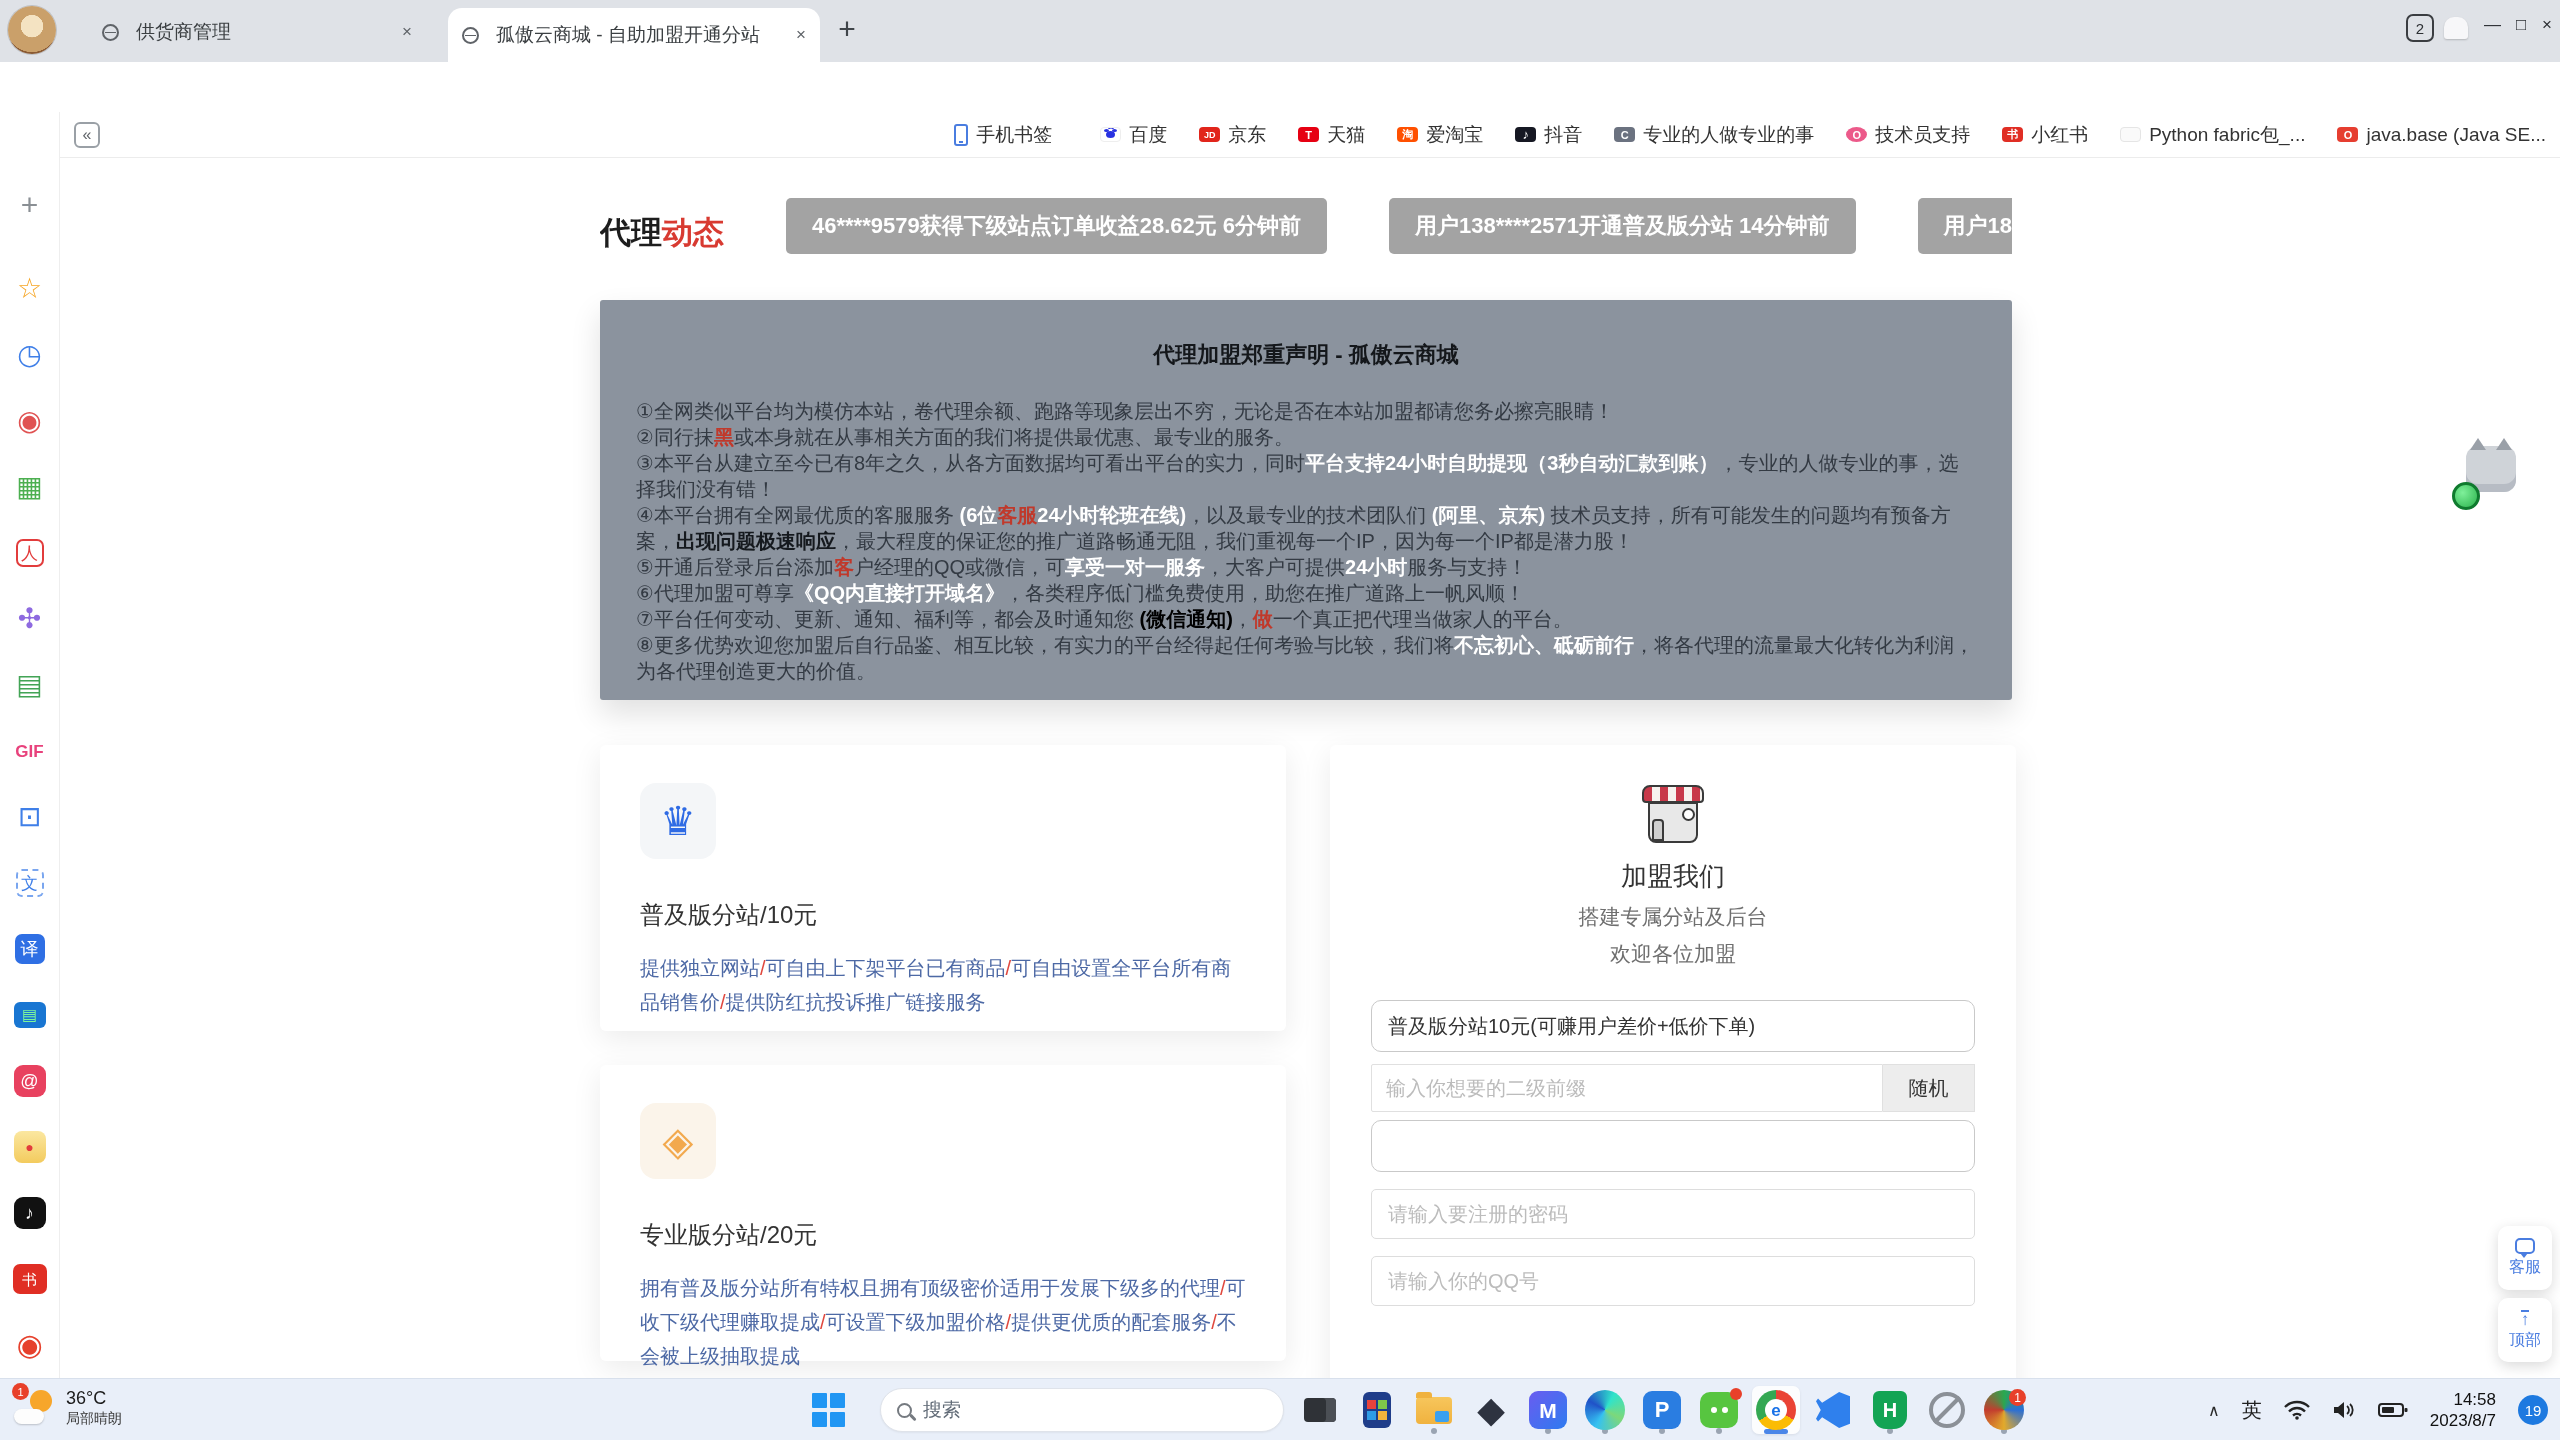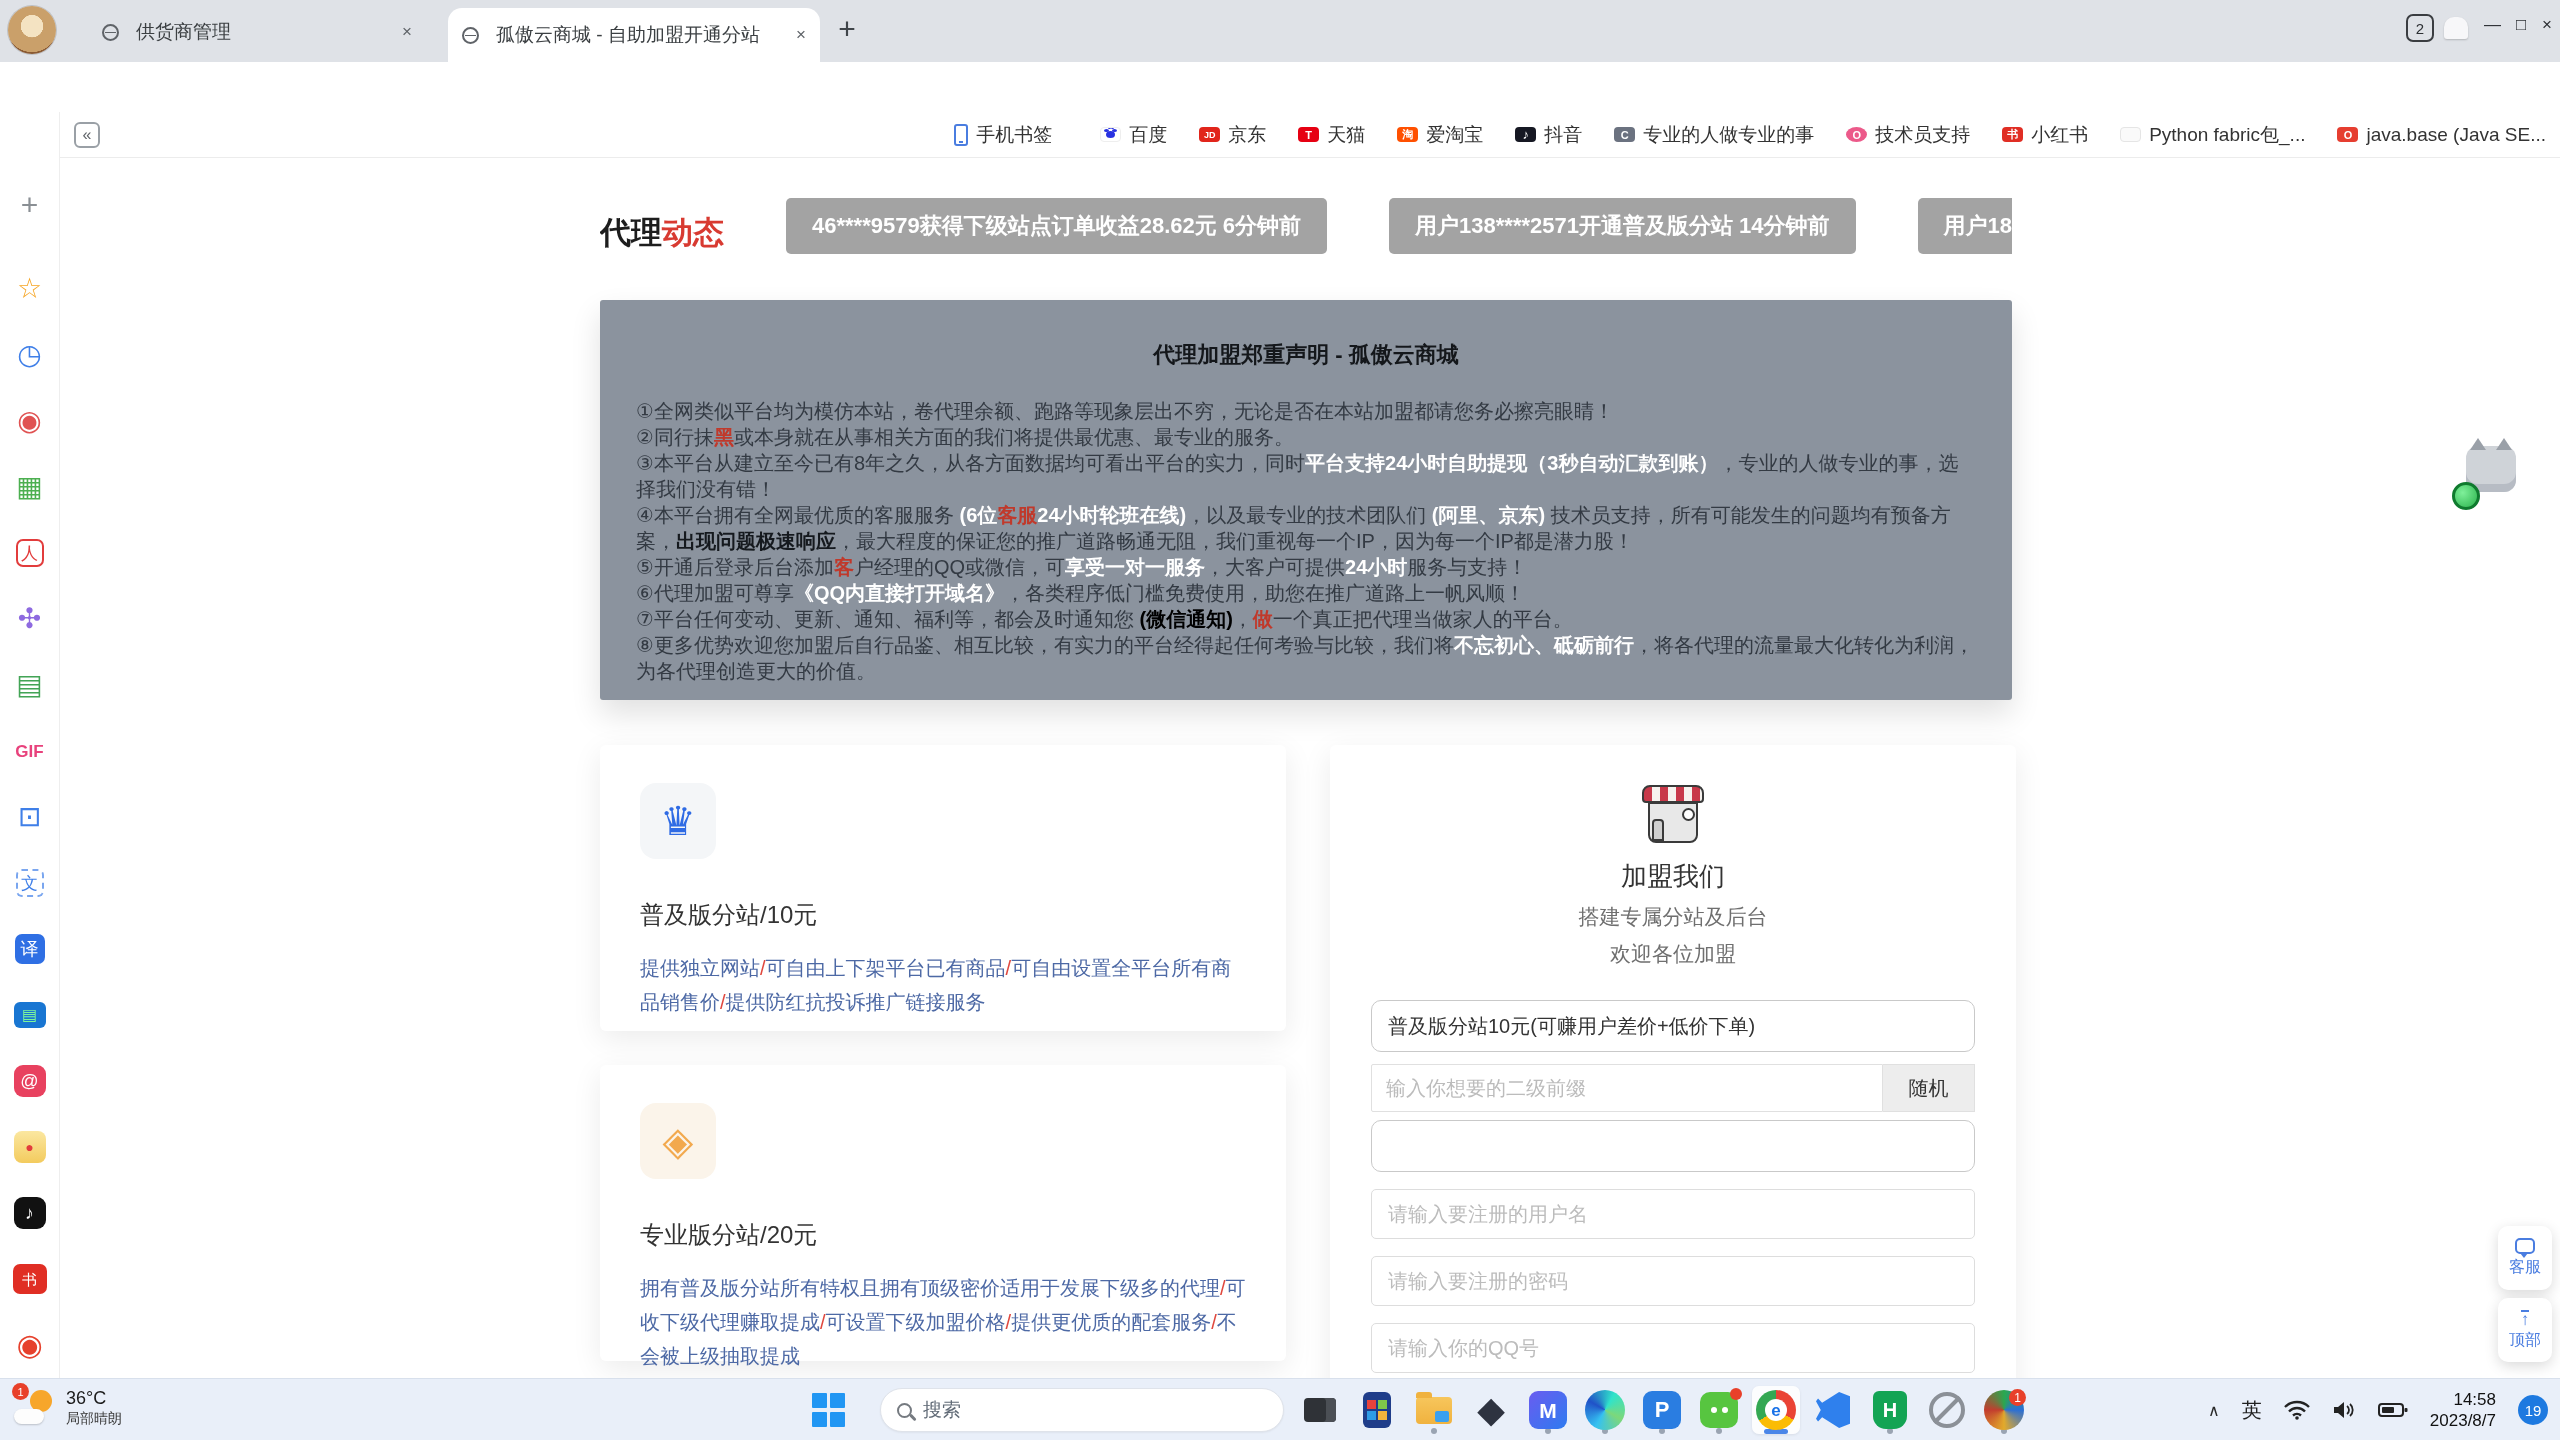--- a/index.html
+++ b/index.html
@@ -450,21 +450,20 @@
       <div class="f-sub">欢迎各位加盟</div>
       <div class="f-fields">
         <select class="f-select">
           <option>普及版分站10元(可赚用户差价+低价下单)</option>
         </select>
         <div class="prefix-row">
           <input class="prefix-input" placeholder="输入你想要的二级前缀" style="">
           <button class="rand-btn">随机</button>
         </div>
         <div class="f-empty"></div>
-        <input class="f-input" placeholder="请输入要注册的用户名" style="">
         <input class="f-input" type="password" placeholder="请输入要注册的密码" style="">
         <input class="f-input" placeholder="请输入你的QQ号" style="">
       </div>
     </div>
 
     <div class="float-btn fb-kefu">
       <span class="chat-ic"></span>
       <span class="fb-label">客服</span>
     </div>
     <div class="float-btn fb-top">

